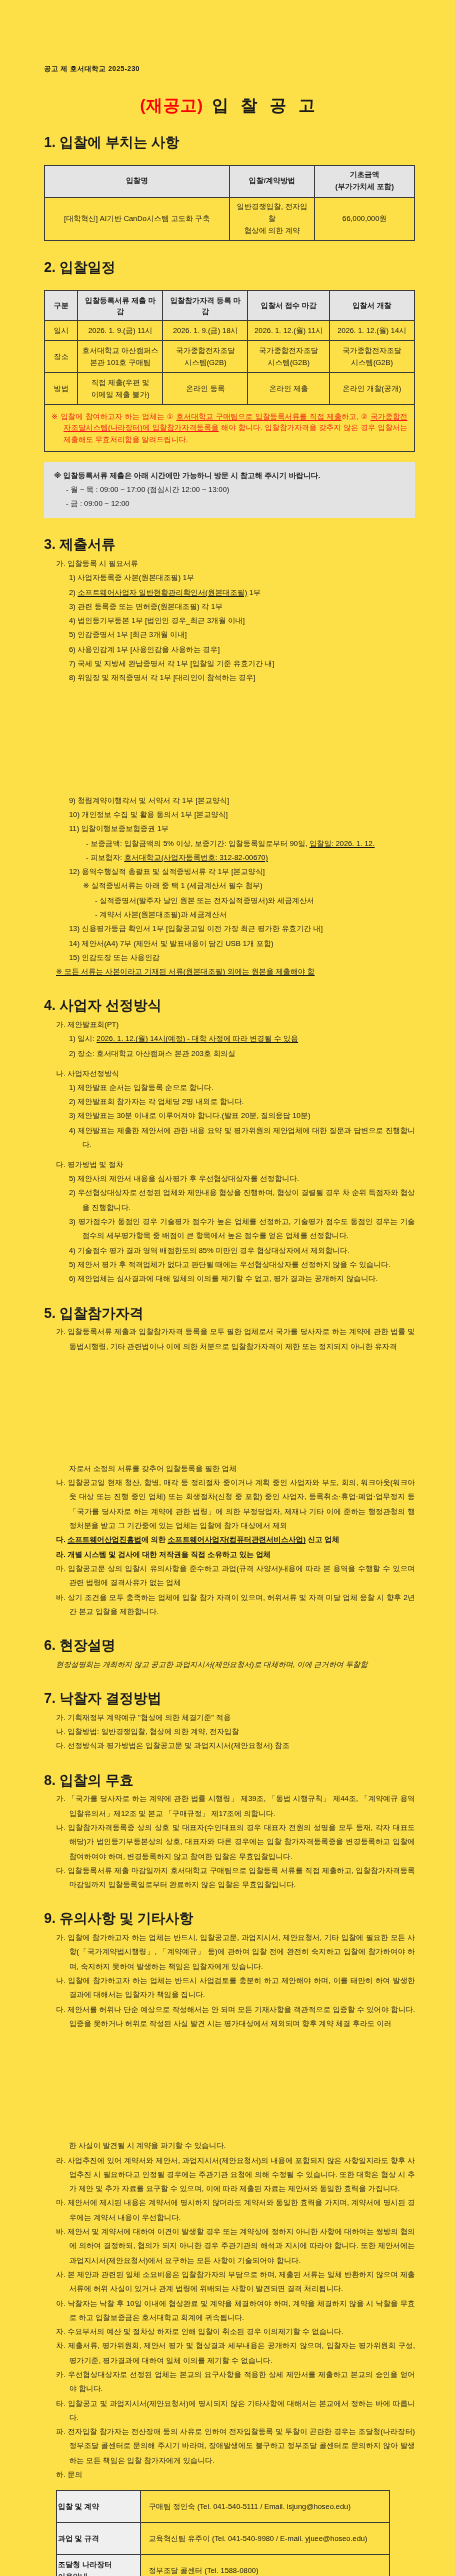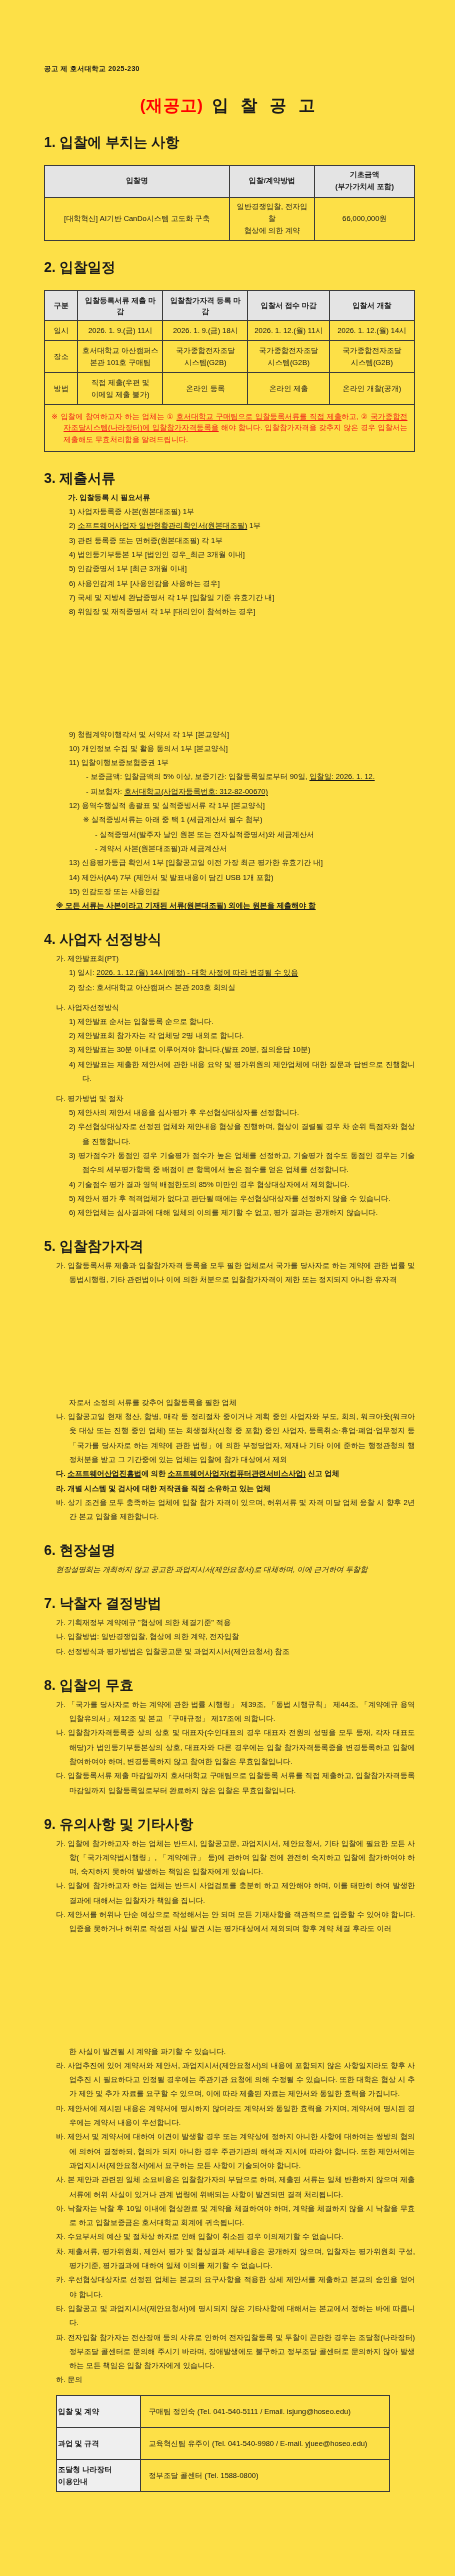--- a/index.html
+++ b/index.html
@@ -6,30 +6,30 @@
   .page{
     position:relative;width:455px;height:2576px;margin:0 auto;background:#fde047;
     box-sizing:border-box;padding:62px 40px 0 44px;
     font-family:"Liberation Sans","DejaVu Sans",sans-serif;
     color:#1b1b1b;font-size:7.4px;line-height:14.3px;overflow:hidden;
   }
   .ref{font-size:6.9px;font-weight:600;letter-spacing:0.3px;}
   .title{text-align:center;font-size:16.5px;font-weight:800;letter-spacing:3.9px;margin-top:17.6px;margin-bottom:3.3px;line-height:22px;}
   .title .re{color:#ff0000;letter-spacing:0.6px;}
   .h{font-weight:800;font-size:14px;margin-top:20px;margin-bottom:5.5px;line-height:13.2px;}
-  .sub{font-weight:700;margin-left:24px;}
+  .sub{font-weight:400;margin-left:12px;}
   .lga{margin-left:12px;padding-left:13.2px;text-indent:-13.2px;text-align:justify;}
   .ln{margin-left:25px;padding-left:13.2px;text-indent:-13.2px;text-align:justify;}
   .ld{margin-left:42px;padding-left:10px;text-indent:-10px;text-align:justify;}
   .lx{margin-left:39px;padding-left:12px;text-indent:-12px;text-align:justify;}
   .cont2{margin-left:25px;text-align:justify;}
   .plain{margin-left:12px;text-align:justify;font-style:italic;}
   .u{text-decoration:underline;}
   .b{font-weight:700;}
-  .bu{font-weight:700;text-decoration:underline;}
+  .bu{font-weight:400;text-decoration:underline;}
   .mt10{margin-top:5.5px;}
   .pagegap{height:108px;}
   table{border-collapse:collapse;width:100%;table-layout:fixed;}
   .tb{border:1.1px solid #3c3c3c;margin-top:16px;}
   .tb td,.tb th{border:0.6px solid #3c3c3c;text-align:center;vertical-align:middle;font-weight:400;padding:3.3px 3.3px;}
   .tb th{background:#e4e4e4;font-weight:700;}
   .pre{white-space:pre-line;}
   .t1 th{height:24px;line-height:12px;}
   .t1 td{height:29px;line-height:12px;}
   .t2 th{height:19px;line-height:11px;}
@@ -124,20 +124,25 @@
     <tr>
       <td colspan="5" class="notecell">
         <div class="notewrap">
           <span>※ 입찰에 참여하고자 하는 업체는 ① </span><span class="u">호서대학교 구매팀으로 입찰등록서류를 직접 제출</span><span>하고, ② </span><span class="u">국가종합전자조달시스템(나라장터)에 입찰참가자격등록을</span><span> 해야 합니다. 입찰참가자격을 갖추지 않은 경우 입찰서는 제출해도 무효처리함을 알려드립니다.</span>
         </div>
       </td>
     </tr>
   </tbody>
     </table>
 
+  <div class="graybox">
+    <div class="g1">※ 입찰등록서류 제출은 아래 시간에만 가능하니 방문 시 참고해 주시기 바랍니다.</div>
+    <div class="g2">- 월 ~ 목 : 09:00 ~ 17:00 (점심시간 12:00 ~ 13:00)</div>
+    <div class="g2">- 금 : 09:00 ~ 12:00</div>
+  </div>
 
   <div class="h">3. 제출서류</div>
   <div class="sub">가. 입찰등록 시 필요서류</div>
   <div class="ln">1) 사업자등록증 사본(원본대조필) 1부</div>
   <div class="ln"><span>2) </span><span class="u">소프트웨어사업자 일반현황관리확인서(원본대조필)</span><span> 1부</span></div>
   <div class="ln">3) 관련 등록증 또는 면허증(원본대조필) 각 1부</div>
   <div class="ln">4) 법인등기부등본 1부 [법인인 경우_최근 3개월 이내]</div>
   <div class="ln">5) 인감증명서 1부 [최근 3개월 이내]</div>
   <div class="ln">6) 사용인감계 1부 [사용인감을 사용하는 경우]</div>
   <div class="ln">7) 국세 및 지방세 완납증명서 각 1부 [입찰일 기준 유효기간 내]</div>
@@ -176,20 +181,21 @@
   <div class="ln">5) 제안서 평가 후 적격업체가 없다고 판단될 때에는 우선협상대상자를 선정하지 않을 수 있습니다.</div>
   <div class="ln">6) 제안업체는 심사결과에 대해 일체의 이의를 제기할 수 없고, 평가 결과는 공개하지 않습니다.</div>
 
   <div class="h">5. 입찰참가자격</div>
   <div class="lga">가. 입찰등록서류 제출과 입찰참가자격 등록을 모두 필한 업체로서 국가를 당사자로 하는 계약에 관한 법률 및 동법시행령, 기타 관련법이나 이에 의한 처분으로 입찰참가자격이 제한 또는 정지되지 아니한 유자격</div>
   <div class="pagegap"></div>
   <div class="cont2">자로서 소정의 서류를 갖추어 입찰등록을 필한 업체</div>
   <div class="lga">나. 입찰공고일 현재 청산, 합병, 매각 등 정리절차 중이거나 계획 중인 사업자와 부도, 회의, 워크아웃(워크아웃 대상 또는 진행 중인 업체) 또는 회생절차(신청 중 포함) 중인 사업자, 등록취소·휴업·폐업·업무정지 등 「국가를 당사자로 하는 계약에 관한 법령」에 의한 부정당업자, 제재나 기타 이에 준하는 행정관청의 행정처분을 받고 그 기간중에 있는 업체는 입찰에 참가 대상에서 제외</div>
   <div class="lga b"><span>다. </span><span class="u">소프트웨어산업진흥법</span><span>에 의한 </span><span class="u">소프트웨어사업자(컴퓨터관련서비스사업)</span><span> 신고 업체</span></div>
   <div class="lga b">라. 개별 시스템 및 검사에 대한 저작권을 직접 소유하고 있는 업체</div>
+  <div class="lga">마. 입찰공고문 상의 입찰시 유의사항을 준수하고 과업(규격 사양서)내용에 따라 본 용역을 수행할 수 있으며 관련 법령에 결격사유가 없는 업체</div>
   <div class="lga">바. 상기 조건을 모두 충족하는 업체에 입찰 참가 자격이 있으며, 허위서류 및 자격 미달 업체 응찰 시 향후 2년간 본교 입찰을 제한합니다.</div>
 
   <div class="h">6. 현장설명</div>
   <div class="plain">현장설명회는 개최하지 않고 공고한 과업지시서(제안요청서)로 대체하며, 이에 근거하여 투찰함</div>
 
   <div class="h">7. 낙찰자 결정방법</div>
   <div class="lga">가. 기획재정부 계약예규 "협상에 의한 체결기준" 적용</div>
   <div class="lga">나. 입찰방법: 일반경쟁입찰, 협상에 의한 계약, 전자입찰</div>
   <div class="lga">다. 선정방식과 평가방법은 입찰공고문 및 과업지시서(제안요청서) 참조</div>
 

